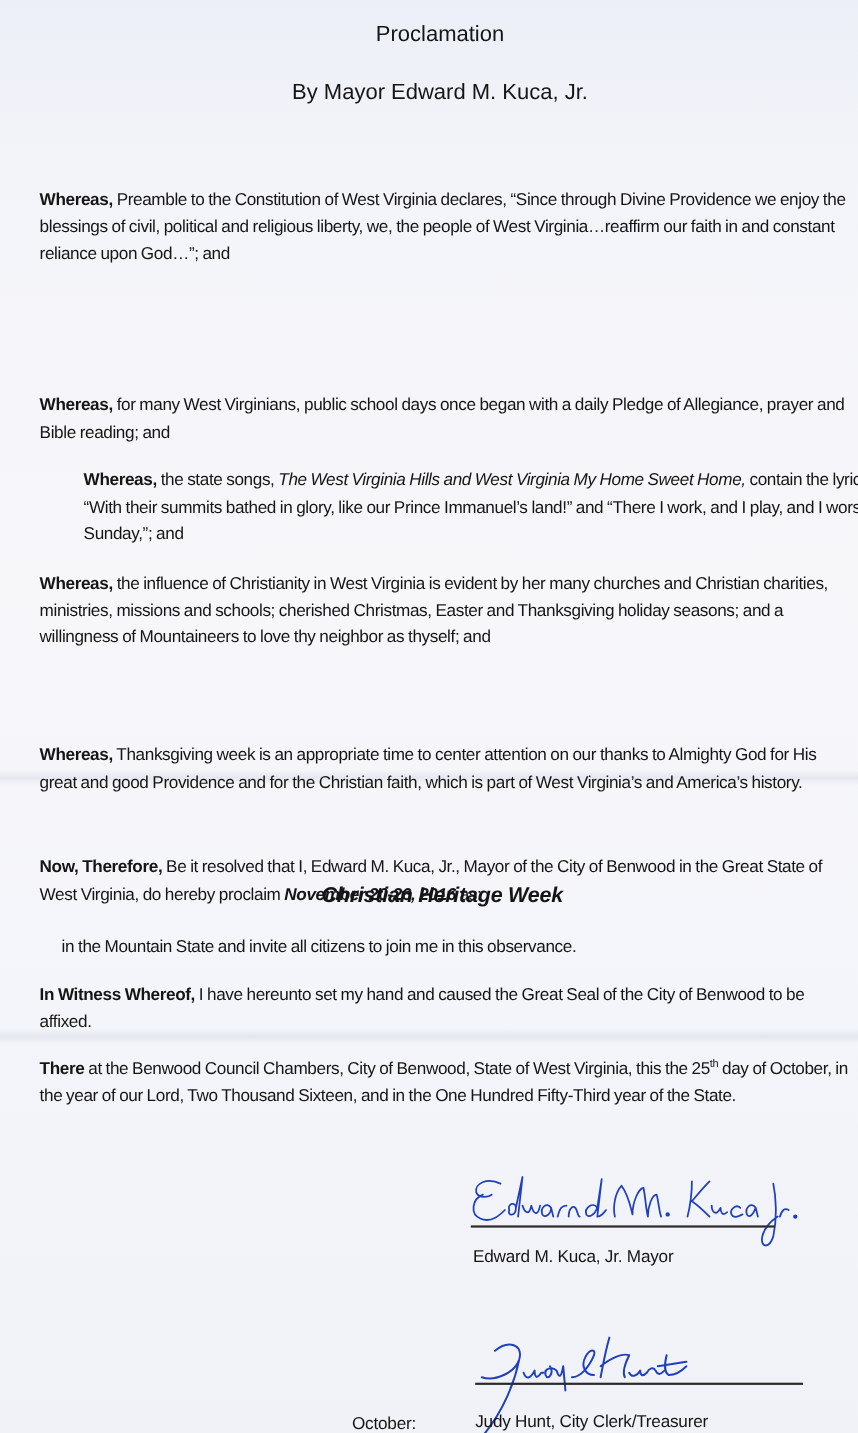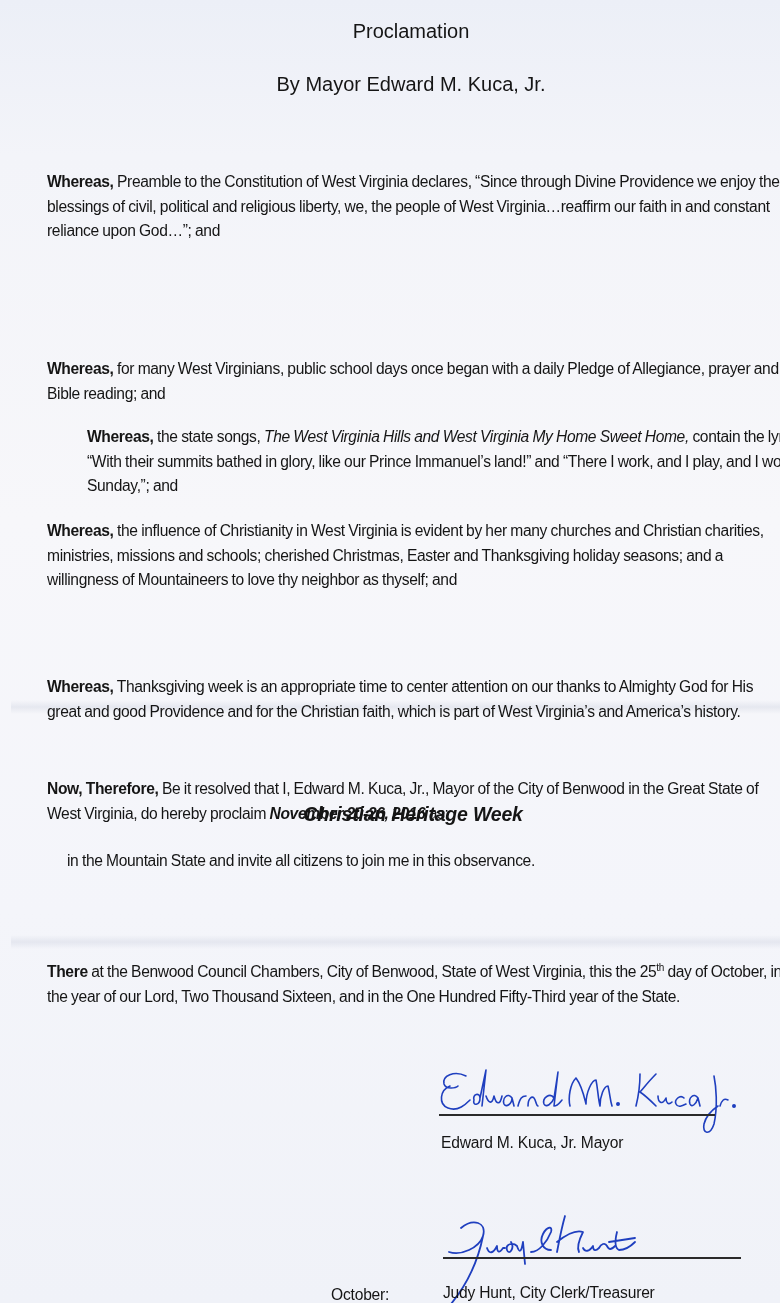--- a/index.html
+++ b/index.html
@@ -5,21 +5,21 @@
     html, body { margin: 0; padding: 0; }
     body {
       width: 780px;
       height: 1303px;
       overflow: hidden;
       background: linear-gradient(180deg, #eceff7 0%, #f3f4f9 12%, #f7f7fa 40%, #f4f5fa 70%, #f0f2f8 100%);
       font-family: "Liberation Sans", sans-serif;
       color: #141414;
       position: relative;
     }
-    .page { position: absolute; left: 11px; top: 0; width: 760px; height: 1303px; }
+    .page { position: absolute; left: 0; top: 0; width: 760px; height: 1303px; }
     .title {
       position: absolute; left: 0; width: 800px; text-align: center;
       font-size: 20px; color: #151515;
     }
     .title.t1 { top: 20px; }
     .title.t2 { top: 73px; }
     .para {
       position: absolute; left: 36px; width: 735px;
       font-size: 15.6px; line-height: 24.5px;
       letter-spacing: -0.35px; word-spacing: -0.5px;
@@ -74,20 +74,23 @@
   </div>
 
   <div class="para" style="top:733px;margin-top:44px;">
     <b>Now, Therefore,</b><span> Be it resolved that I, Edward M. Kuca, Jr., Mayor of the City of Benwood in the Great State of West Virginia, do hereby proclaim </span><b><i>November 20-26, 2016</i></b><span> as:</span>
   </div>
 
   <div class="heritage">Christian Heritage Week</div>
 
   <div class="para" style="top:849px;margin-left:20px;">in the Mountain State and invite all citizens to join me in this observance.</div>
 
+  <div class="para" style="top:893px;">
+    <b>In Witness Whereof,</b><span> I have hereunto set my hand and caused the Great Seal of the City of Benwood to be affixed.</span>
+  </div>
 
   <div class="para" style="top:960px;">
     <b>There</b><span> at the Benwood Council Chambers, City of Benwood, State of West Virginia, this the 25</span><sup>th</sup><span> day of October, in the year of our Lord, Two Thousand Sixteen, and in the One Hundred Fifty-Third year of the State.</span>
   </div>
 
   <svg class="sig" style="left:425px; top:1062px;" width="300" height="80" viewBox="0 0 300 80">
     <g fill="none" stroke="#1f3fbf" stroke-width="1.6" stroke-linecap="round" stroke-linejoin="round">
       <path d="M30 14 C18 8 6 14 8 22 C10 28 20 26 22 24 M14 24 C4 28 2 42 12 46 C22 50 30 42 34 38"></path>
       <path d="M38 38 C36 32 44 30 44 36 C44 44 36 44 38 38 M44 36 L50 8 L46 44"></path>
       <path d="M50 34 C52 40 56 44 58 34 C60 42 64 44 66 34"></path>

